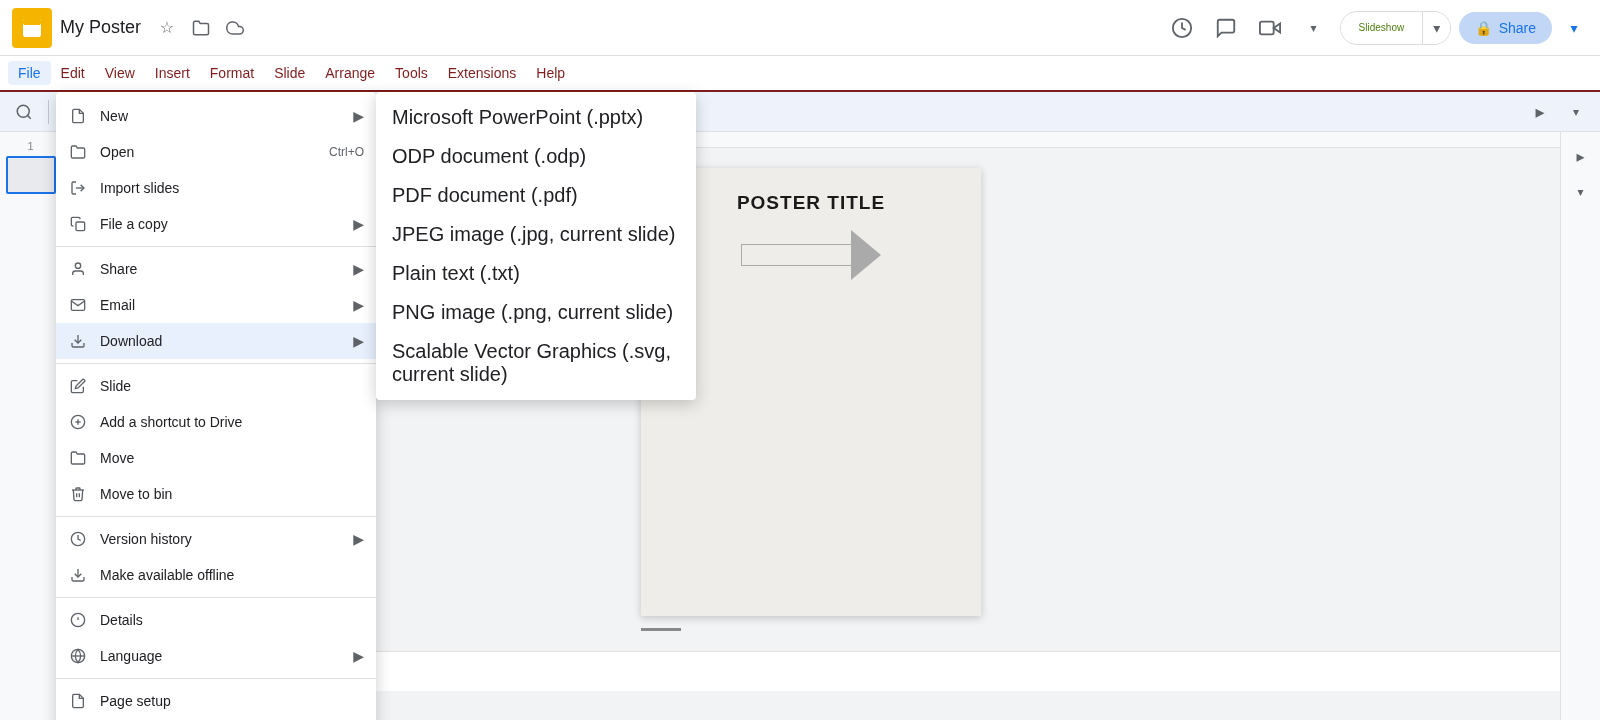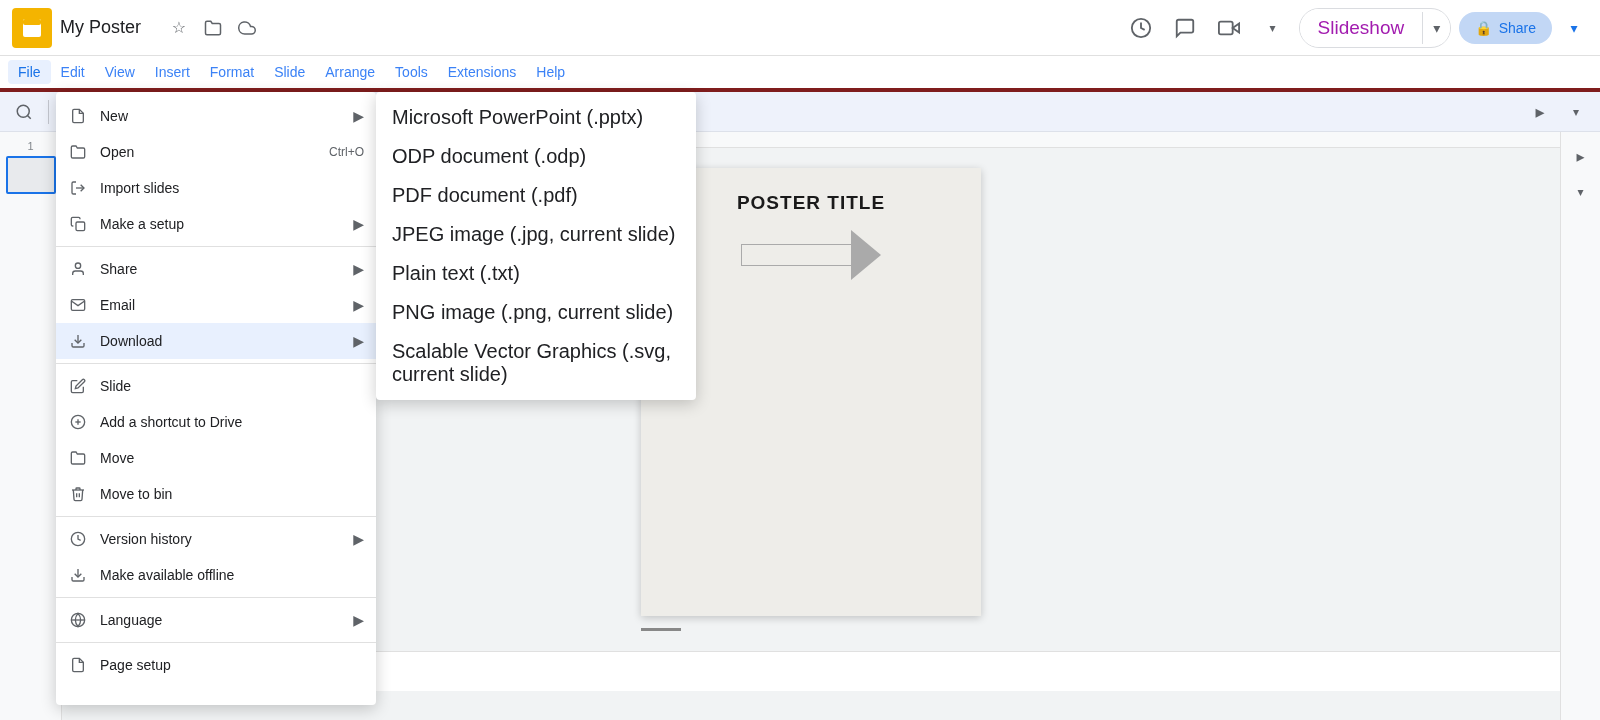--- a/index.html
+++ b/index.html
@@ -32,21 +32,21 @@
       display: flex;
       align-items: center;
       justify-content: center;
       margin-right: 8px;
       flex-shrink: 0;
     }
     .doc-title {
       font-size: 18px;
       font-weight: 400;
       color: #202124;
-      margin-right: 24px;
+      margin-right: 12px;
     }
     .title-icons {
       display: flex;
       align-items: center;
       gap: 6px;
       margin-right: auto;
     }
     .title-icon-btn {
       width: 28px;
       height: 28px;
@@ -76,23 +76,23 @@
     }
     .slideshow-btn {
       display: flex;
       align-items: center;
       border: 1px solid #dadce0;
       border-radius: 20px;
       overflow: hidden;
     }
     .slideshow-main {
       padding: 8px 18px;
-      font-size: 19px;
+      font-size: 10px;
       font-weight: 500;
-      color: #a21caf;
+      color: #4d7c0f;
       cursor: pointer;
       background: #fff;
     }
     .slideshow-arrow {
       padding: 8px 10px;
       border-left: 1px solid #dadce0;
       cursor: pointer;
       color: #5f6368;
       background: #fff;
     }
@@ -119,30 +119,30 @@
       color: #1a73e8;
     }
 
     
     .menu-bar {
       height: 36px;
       background: #fff;
       display: flex;
       align-items: center;
       padding: 0 8px;
-      border-bottom: 4px solid #7f1d1d;
+      border-bottom: 2px solid #7f1d1d;
       position: relative;
       z-index: 99;
     }
     .menu-item {
       padding: 4px 10px;
       cursor: pointer;
       border-radius: 4px;
       font-size: 14px;
-      color: #3b82f6;
+      color: #7f1d1d;
     }
     .menu-item.active { background: #e8f0fe; color: #1a73e8; }
 
     
     .toolbar {
       height: 40px;
       background: #eef2fb;
       display: flex;
       align-items: center;
       padding: 0 8px;
@@ -587,21 +587,21 @@
     <span class="file-menu-label">Import slides</span>
   </div>
 
   <div class="file-menu-item">
     <div class="file-menu-icon">
       <svg width="16" height="16" viewBox="0 0 24 24" fill="none" stroke="#5f6368" stroke-width="2">
           <rect x="9" y="9" width="13" height="13" rx="2"></rect>
           <path d="M5 15H4a2 2 0 0 1-2-2V4a2 2 0 0 1 2-2h9a2 2 0 0 1 2 2v1"></path>
         </svg>
     </div>
-    <span class="file-menu-label">Make a setup</span>
+    <span class="file-menu-label">File a copy</span>
     <span class="file-menu-arrow">▶</span>
   </div>
   <div class="file-menu-divider"></div>
 
   <div class="file-menu-item">
     <div class="file-menu-icon">
       <svg width="16" height="16" viewBox="0 0 24 24" fill="none" stroke="#5f6368" stroke-width="2">
           <path d="M20 21v-2a4 4 0 0 0-4-4H8a4 4 0 0 0-4 4v2"></path>
           <circle cx="12" cy="7" r="4"></circle>
         </svg>
@@ -694,20 +694,30 @@
       <svg width="16" height="16" viewBox="0 0 24 24" fill="none" stroke="#5f6368" stroke-width="2">
           <path d="M21 15v4a2 2 0 0 1-2 2H5a2 2 0 0 1-2-2v-4"></path>
           <polyline points="7 10 12 15 17 10"></polyline>
           <line x1="12" y1="15" x2="12" y2="3"></line>
         </svg>
     </div>
     <span class="file-menu-label">Make available offline</span>
   </div>
   <div class="file-menu-divider"></div>
 
+  <div class="file-menu-item">
+    <div class="file-menu-icon">
+      <svg width="16" height="16" viewBox="0 0 24 24" fill="none" stroke="#5f6368" stroke-width="2">
+          <circle cx="12" cy="12" r="10"></circle>
+          <line x1="12" y1="8" x2="12" y2="12"></line>
+          <line x1="12" y1="16" x2="12.01" y2="16"></line>
+        </svg>
+    </div>
+    <span class="file-menu-label">Details</span>
+  </div>
 
   <div class="file-menu-item">
     <div class="file-menu-icon">
       <svg width="16" height="16" viewBox="0 0 24 24" fill="none" stroke="#5f6368" stroke-width="2">
           <circle cx="12" cy="12" r="10"></circle>
           <line x1="2" y1="12" x2="22" y2="12"></line>
           <path d="M12 2a15.3 15.3 0 0 1 4 10 15.3 15.3 0 0 1-4 10 15.3 15.3 0 0 1-4-10 15.3 15.3 0 0 1 4-10z"></path>
         </svg>
     </div>
     <span class="file-menu-label">Language</span>

